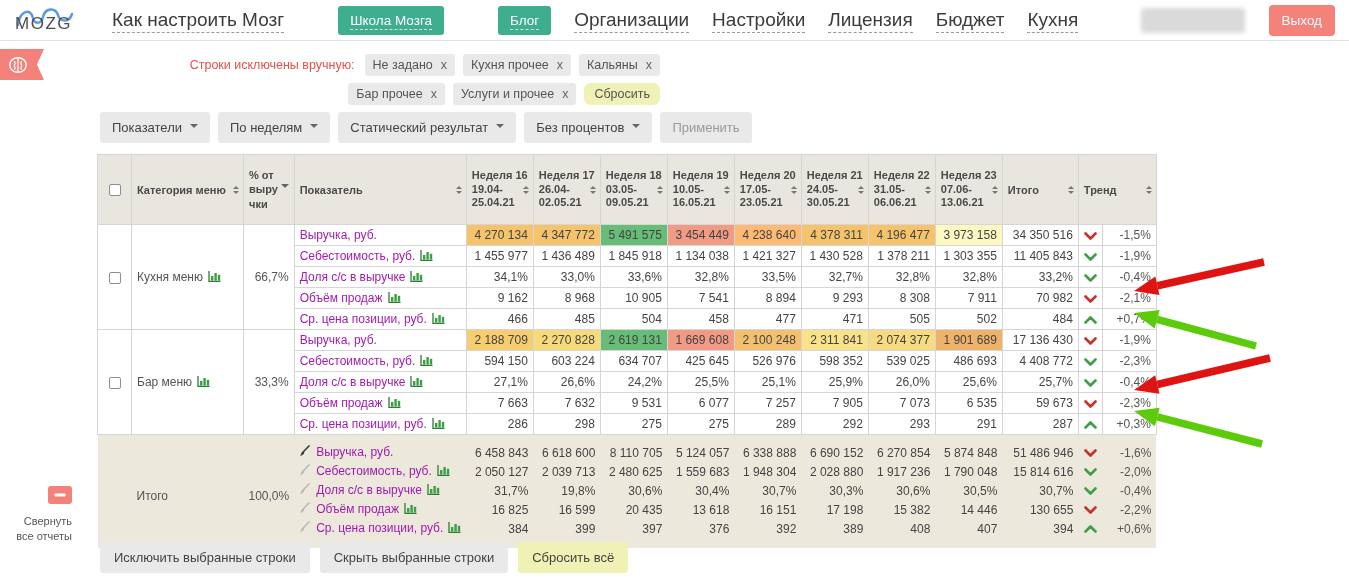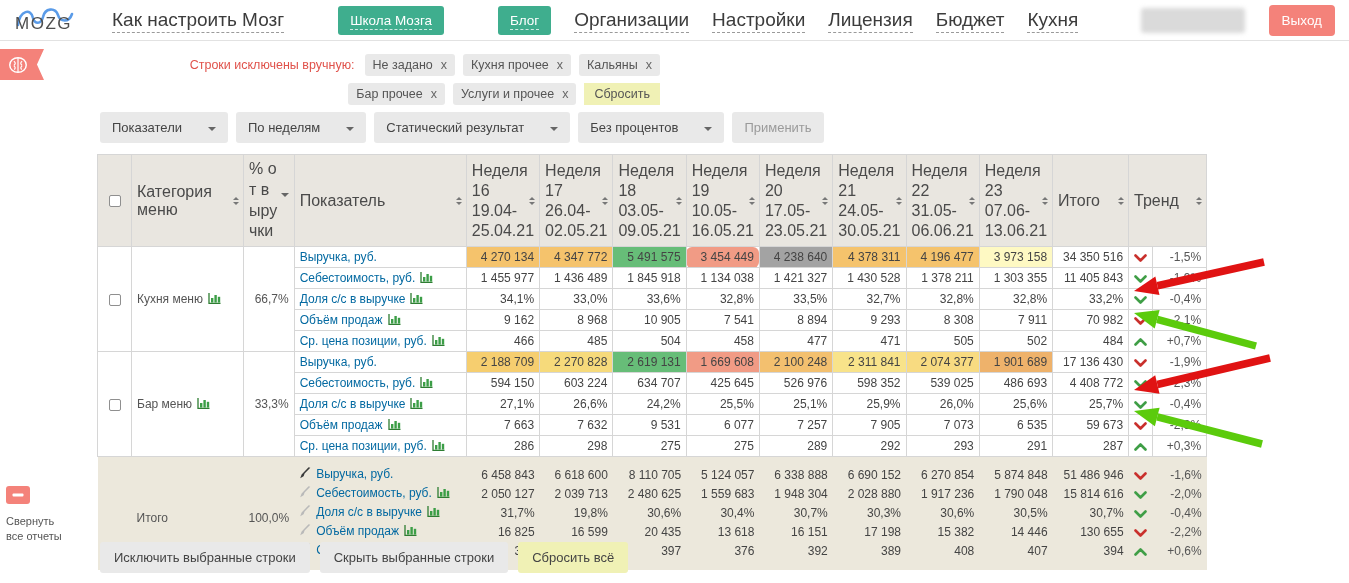--- a/index.html
+++ b/index.html
@@ -23,63 +23,63 @@
 
   
   .ribbon{position:absolute;left:0;top:49px;width:44px;height:31px;background:var(--salmon);
           clip-path:polygon(0 0,100% 0,84% 50%,100% 100%,0 100%);display:flex;align-items:center;padding-left:7px;cursor:pointer;z-index:2;}
 
   
   .filters{position:absolute;left:100px;top:54px;width:560px;display:flex;flex-wrap:wrap;align-items:center;row-gap:7px;column-gap:8px;font-size:12.5px;justify-content:flex-end;}
   .filters-label{color:#E0524B;margin-right:2px;}
   .chip{background:#E9E9E9;color:#555;padding:4px 8px;border-radius:3px;display:inline-flex;gap:8px;white-space:nowrap;}
   .chip-x{cursor:pointer;color:#666;}
-  .chip-reset{background:#F0F1B5;color:#555;padding:4px 10px;border-radius:0;cursor:pointer;white-space:nowrap;}
+  .chip-reset{background:#F0F1B5;color:#555;padding:4px 10px;border-radius:7px;cursor:pointer;white-space:nowrap;}
 
   
   .controls{position:absolute;left:100px;top:112px;display:flex;gap:8px;}
   .ctl{background:#E9E9E9;border:none;font-family:inherit;font-size:13px;color:#444;padding:8px 12px;border-radius:3px;
-       display:inline-flex;align-items:flex-end;cursor:pointer;white-space:nowrap;gap:18px;}
+       display:inline-flex;align-items:flex-start;cursor:pointer;white-space:nowrap;}
   .caret{width:0;height:0;border:4px solid transparent;border-top-color:#666;margin-left:8px;margin-top:4px;}
   .ctl-apply{color:#9A9A9A;}
 
   
   table.report{position:absolute;left:97px;top:154px;border-collapse:collapse;table-layout:fixed;font-size:12px;background:#fff;}
   .report th,.report td{border:1px solid #D6D6D6;}
-  .report thead th{background:#E9E6E0;color:#4A4A4A;font-weight:normal;font-size:16px;text-align:left;
+  .report thead th{background:#E9E6E0;color:#4A4A4A;font-weight:bold;font-size:11px;text-align:left;
                    vertical-align:middle;padding:4px 5px;height:70px;position:relative;}
   .report thead th.c-cb{text-align:center;}
   .wk-t,.wk-r{line-height:1.25;}
   .sort{position:absolute;right:4px;top:50%;transform:translateY(-50%);display:inline-flex;flex-direction:column;align-items:center;cursor:pointer;}
   .s-up{width:0;height:0;border:3.5px solid transparent;border-bottom-color:#777;margin-bottom:1px;}
   .s-dn{width:0;height:0;border:3.5px solid transparent;border-top-color:#777;margin-top:1px;}
   .desc{position:absolute;right:5px;top:42%;width:0;height:0;border:4px solid transparent;border-top-color:#666;cursor:pointer;}
   .pct-head{width:30px;word-break:break-all;line-height:1.3;}
   .report tbody td{height:20px;line-height:20px;padding:0 5px;background:#fff;}
   td.c-cbcell,th.c-cb{text-align:center;vertical-align:middle;}
   td.cat{color:#555;vertical-align:middle;padding-left:7px;}
   td.pct{text-align:right;color:#555;vertical-align:middle;}
-  td.metric{color:#0369a1;white-space:nowrap;overflow:hidden;}
+  td.metric{color:#a21caf;white-space:nowrap;overflow:hidden;}
   td.val,td.total{text-align:right;white-space:nowrap;}
   td.ticon{padding:0;text-align:center;}
   td.trendv{text-align:right;color:#555;}
   .cb{display:inline-block;width:12px;height:12px;border:1px solid #8F8F8F;background:#fff;border-radius:2px;vertical-align:middle;cursor:pointer;}
   .chart-ico{vertical-align:-1px;margin-left:5px;cursor:pointer;}
   .brush{margin-right:5px;vertical-align:-1px;}
   
   tbody.totals td{border:none;background:#ECE8DC;height:18px;line-height:18px;}
   tbody.totals tr:first-child td{padding-top:8px;height:26px;}
   tbody.totals tr:last-child td{padding-bottom:10px;height:28px;}
 
   
   .footer-btns{position:absolute;left:100px;top:542px;display:flex;gap:10px;}
   .fbtn{background:#E9E9E9;border:none;font-family:inherit;font-size:13px;color:#444;padding:8px 14px;border-radius:3px;cursor:pointer;white-space:nowrap;}
   .fbtn.yellow{background:#F0F1B5;}
 
-  .collapse-wrap{position:absolute;left:6px;top:486px;width:66px;text-align:left;}
+  .collapse-wrap{position:absolute;left:6px;top:486px;width:66px;text-align:right;}
   .collapse-btn{width:24px;height:18px;background:var(--salmon);border:none;border-radius:3px;cursor:pointer;position:relative;}
   .collapse-btn i{position:absolute;left:50%;top:50%;transform:translate(-50%,-50%);width:11px;height:3px;background:#fff;border-radius:1px;}
   .collapse-label{margin-top:6px;font-size:11px;color:#555;line-height:1.35;}
 
   .arrows{position:absolute;left:0;top:0;width:1349px;height:583px;pointer-events:none;z-index:4;}
 
   :root{--salmon:#F4827A;--green-btn:#3FAE8E;}
 </style>
 </head>
 <body>
@@ -276,22 +276,22 @@
               <path d="M1 0 V10.5 H12.5" stroke="#2E7D32" stroke-width="1.3" fill="none"></path>
               <rect x="3" y="5" width="2.4" height="4.6" fill="#3C9E47"></rect>
               <rect x="6.4" y="2" width="2.4" height="7.6" fill="#3C9E47"></rect>
               <rect x="9.8" y="3.8" width="2.4" height="5.8" fill="#3C9E47"></rect>
             </svg></span></td>
         <td class="pct" rowspan="5">66,7%</td>
         <td class="metric"><span>Выручка, руб.</span></td>
         <td class="val" style="background: rgb(245, 195, 108);">4 270 134</td>
         <td class="val" style="background: rgb(245, 195, 108);">4 347 772</td>
         <td class="val" style="background: rgb(103, 189, 120);">5 491 575</td>
-        <td class="val" style="background: rgb(241, 155, 133); border-radius: 6px;">3 454 449</td>
-        <td class="val" style="background: #a3a3a3;">4 238 640</td>
+        <td class="val" style="background: rgb(241, 155, 133);">3 454 449</td>
+        <td class="val" style="background: #fdba74;">4 238 640</td>
         <td class="val" style="background: rgb(245, 195, 108);">4 378 311</td>
         <td class="val" style="background: rgb(245, 195, 108);">4 196 477</td>
         <td class="val" style="background: #fef9c3;">3 973 158</td>
         <td class="val total">34 350 516</td>
         <td class="ticon"><span><svg width="13" height="8" viewBox="0 0 13 8" style="vertical-align:middle">
               <polyline points="1.5,1.5 6.5,6.5 11.5,1.5" fill="none" stroke="#C9302C" stroke-width="2.6" stroke-linecap="round" stroke-linejoin="round"></polyline>
             </svg></span></td>
         <td class="trendv">-1,5%</td>
       </tr>
       <tr>

